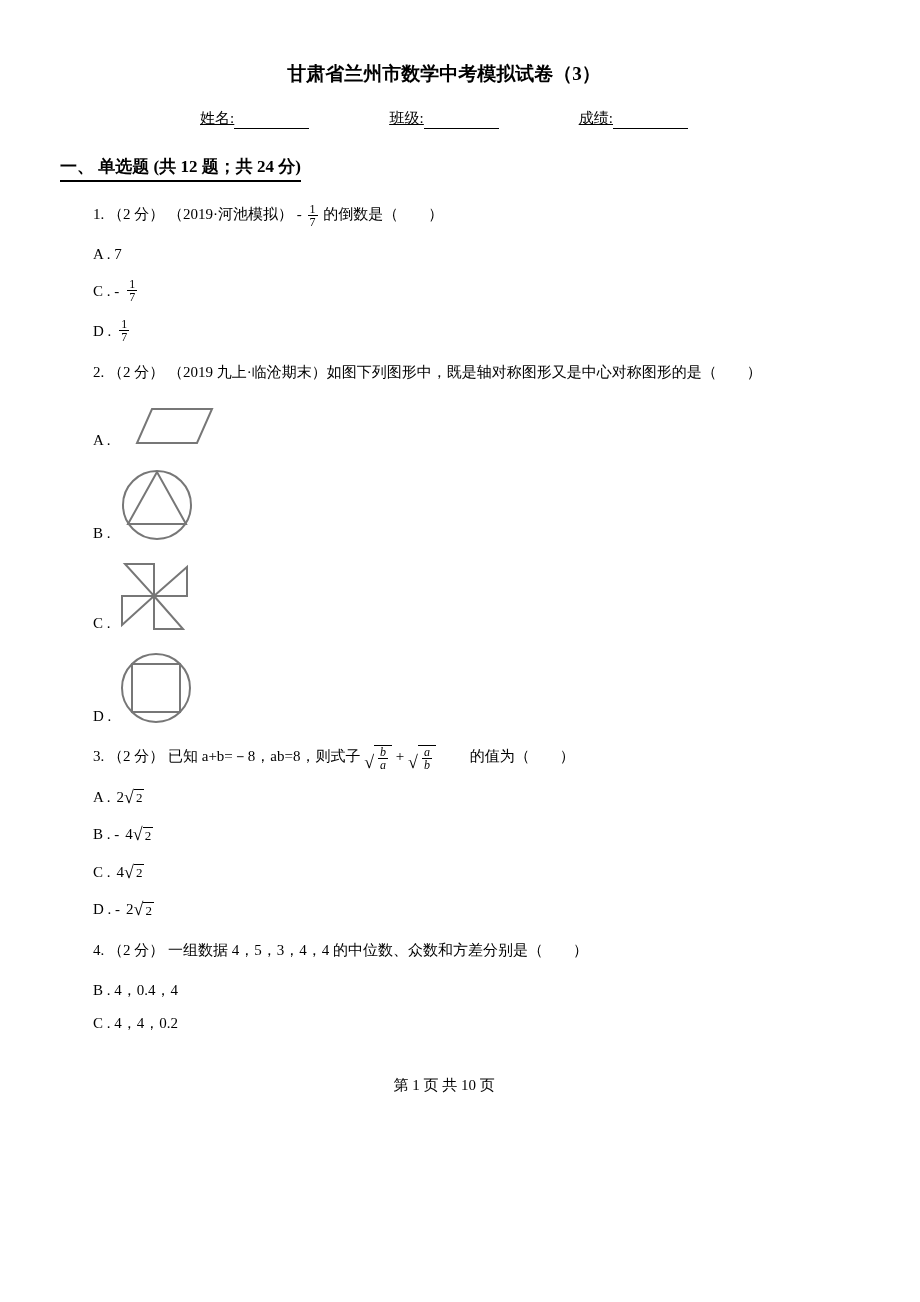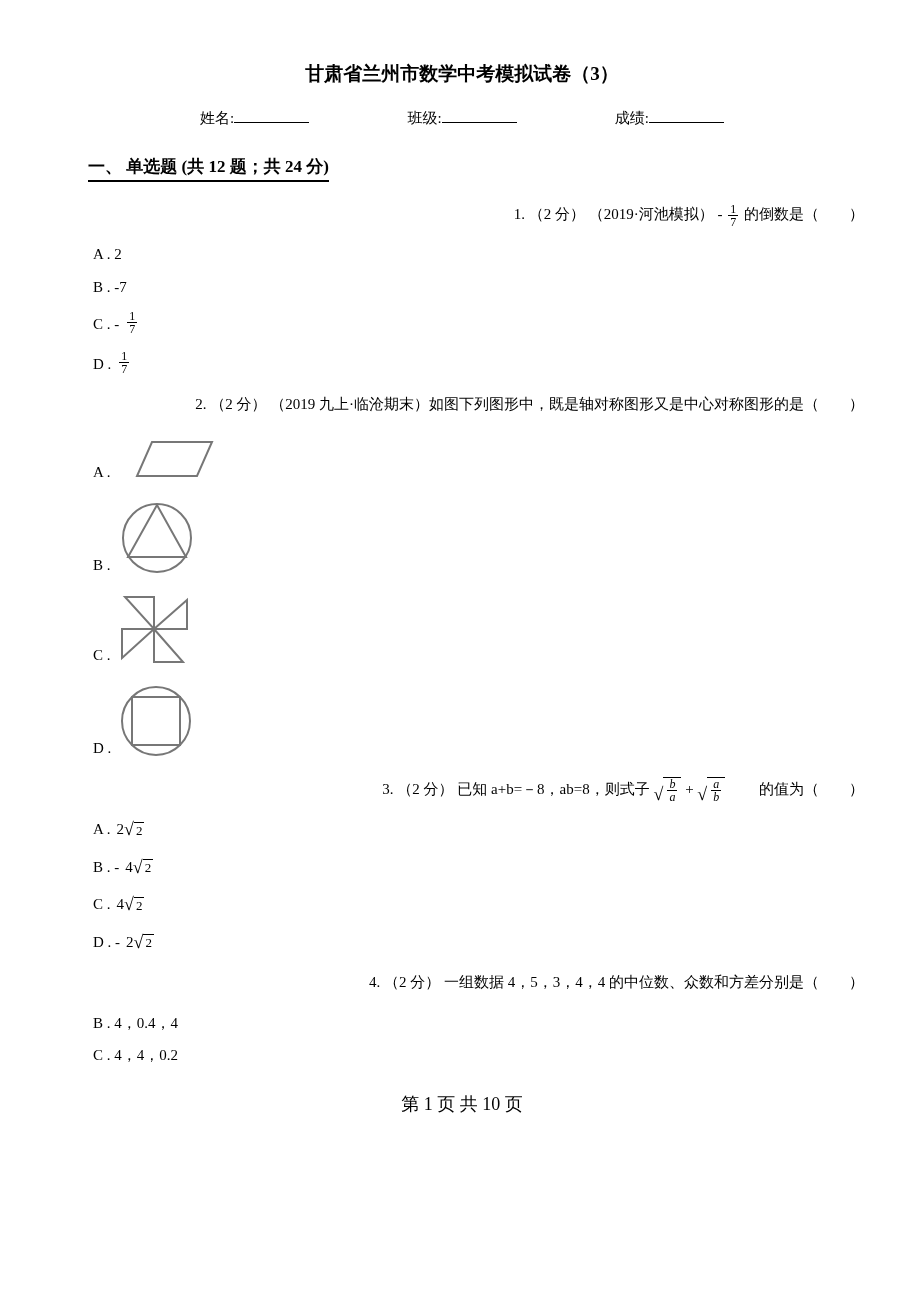--- a/index.html
+++ b/index.html
@@ -5,56 +5,55 @@
     body {
       font-family: "SimSun", "宋体", serif;
       font-size: 15px;
       line-height: 1.5;
       color: #000;
       background: #fff;
       margin: 0;
       width: 920px;
     }
     .page {
-      padding: 60px 56px 30px 60px;
+      padding: 60px 92px 30px 60px;
     }
     .title {
       text-align: center;
       font-size: 19px;
       font-weight: bold;
       margin-bottom: 18px;
     }
     .meta-row {
       display: flex;
       justify-content: space-between;
       margin: 0 140px 25px 140px;
       font-size: 15px;
     }
     .meta-row span {
       display: inline-flex;
-      align-items: flex-start;
+      align-items: flex-end;
+      text-decoration: underline;
     }
     .uline {
       display: inline-block;
       border-bottom: 1px solid #000;
       width: 75px;
       height: 1em;
     }
     .section-header {
       font-size: 17px;
       font-weight: bold;
       border-bottom: 2px solid #000;
       display: inline-block;
       margin-bottom: 18px;
-      margin-left: 28px;
     }
     .q {
       margin: 0 0 12px 33px;
       font-size: 15px;
-      text-align: right;
     }
     .q-stem {
       margin-bottom: 15px;
       line-height: 1.9;
     }
     .opt {
       margin: 12px 0 15px 0;
       display: flex;
       align-items: flex-end;
       gap: 6px;
@@ -77,22 +76,22 @@
       padding: 0 2px;
     }
     .frac .d {
       padding: 0 2px;
     }
     svg {
       display: block;
     }
     .footer {
       text-align: center;
-      font-size: 18px;
-      margin-top: 24px;
+      font-size: 15px;
+      margin-top: 40px;
     }
     .inline-math {
       display: inline-flex;
       align-items: center;
       vertical-align: middle;
     }
     .sqrt-wrap { display:inline-flex; align-items:flex-end; }
     .sqrt-sym { font-size:18px; line-height:1; }
     .sqrt-arg { border-top:1px solid #000; padding:0 2px; font-size:13px; line-height:1.2; }
   </style>
@@ -124,24 +123,21 @@
   <div class="q">
     <div class="q-stem">
       <span>1.  （2 分） （2019·河池模拟） - </span>
       <span class="frac">
           <span class="n">1</span>
           <span class="d">7</span>
         </span>
       <span> 的倒数是（　　）</span>
     </div>
     <div class="opt txt">
-        <span>A .  2</span>
-      </div>
-    <div class="opt txt">
-        <span>B .  -7</span>
+        <span>A .  7</span>
       </div>
     <div class="opt">
       <span>C .  - </span>
       <span class="frac">
           <span class="n">1</span>
           <span class="d">7</span>
         </span>
     </div>
     <div class="opt">
       <span>D .  </span>

